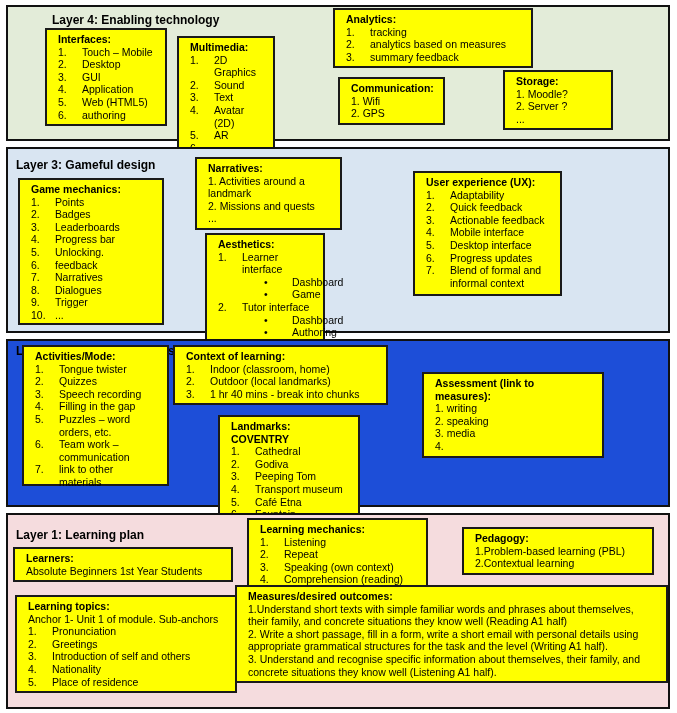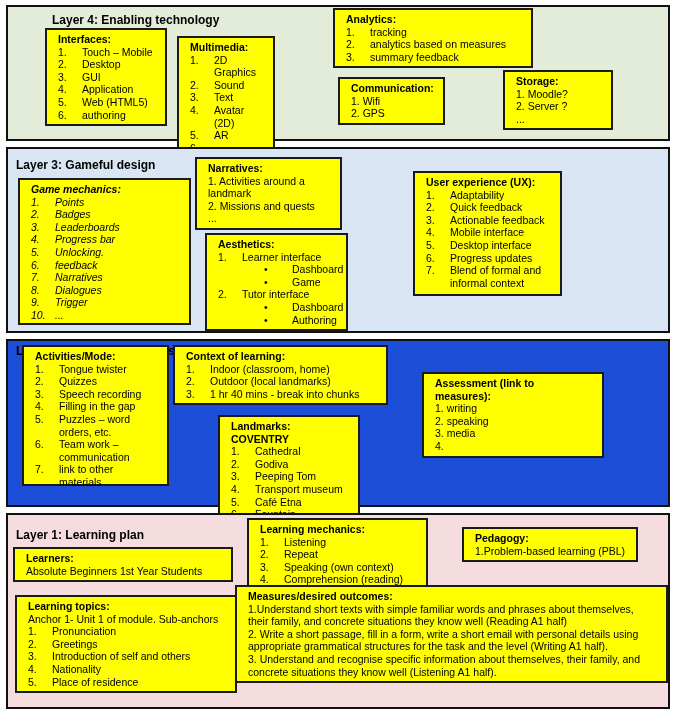--- a/index.html
+++ b/index.html
@@ -124,21 +124,21 @@
   <div class="box" style="left:495px; top:63px; width:110px;">
       <div class="box-title">Storage:</div>
       <div class="item inline">1. Moodle?</div>
       <div class="item inline">2. Server ?</div>
       <div class="item inline">...</div>
     </div>
 </section>
 
 <section class="layer layer3">
   <div class="layer-label" style="left:8px; top:9px;">Layer 3: Gameful design</div>
-  <div class="box" style="left:10px;  top:29px; width:173px; height:147px;font-style:italic;">
+  <div class="box" style="left:10px;  top:29px; width:146px; height:147px;">
       <div class="box-title">Game mechanics:</div>
       <div class="item tab">
         <div class="num">1.</div>
         <div class="txt">Points</div>
       </div>
       <div class="item tab">
         <div class="num">2.</div>
         <div class="txt">Badges</div>
       </div>
       <div class="item tab">
@@ -173,21 +173,21 @@
         <div class="num">10.</div>
         <div class="txt">...</div>
       </div>
     </div>
   <div class="box" style="left:187px; top:8px;  width:147px;">
       <div class="box-title">Narratives:</div>
       <div class="item inline">1. Activities around a landmark</div>
       <div class="item inline">2. Missions and quests</div>
       <div class="item inline">...</div>
     </div>
-  <div class="box" style="left:197px; top:84px; width:143px;">
+  <div class="box" style="left:197px; top:84px; width:120px;">
       <div class="box-title">Aesthetics:</div>
       <div class="item tab">
         <div class="num">1.</div>
         <div class="txt">Learner interface</div>
       </div>
       <div class="item bullet">
         <div class="bchar">•</div>
         <div class="txt">Dashboard</div>
       </div>
       <div class="item bullet">
@@ -366,23 +366,24 @@
       </div>
       <div class="item tab">
         <div class="num">3.</div>
         <div class="txt">Speaking (own context)</div>
       </div>
       <div class="item tab">
         <div class="num">4.</div>
         <div class="txt">Comprehension (reading)</div>
       </div>
     </div>
-  <div class="box" style="left:454px; top:12px; width:176px;">
+  <div class="box" style="left:454px; top:12px; width:192px;">
       <div class="box-title">Pedagogy:</div>
       <div class="item inline">1.Problem-based learning (PBL)</div>
+      <div class="item inline">2.Contextual learning</div>
     </div>
   <div class="box" style="left:227px; top:70px; width:433px;">
       <div class="box-title">Measures/desired outcomes:</div>
       <div class="item inline">1.Understand short texts with simple familiar words and phrases about themselves, their family, and concrete situations they know well (Reading A1 half)</div>
       <div class="item inline">2. Write a short passage, fill in a form, write a short email with personal details using appropriate grammatical structures for the task and the level (Writing A1 half).</div>
       <div class="item inline">3. Understand and recognise specific information about themselves, their family, and concrete situations they know well (Listening A1 half).</div>
     </div>
 </section>
 
 </body></html>

